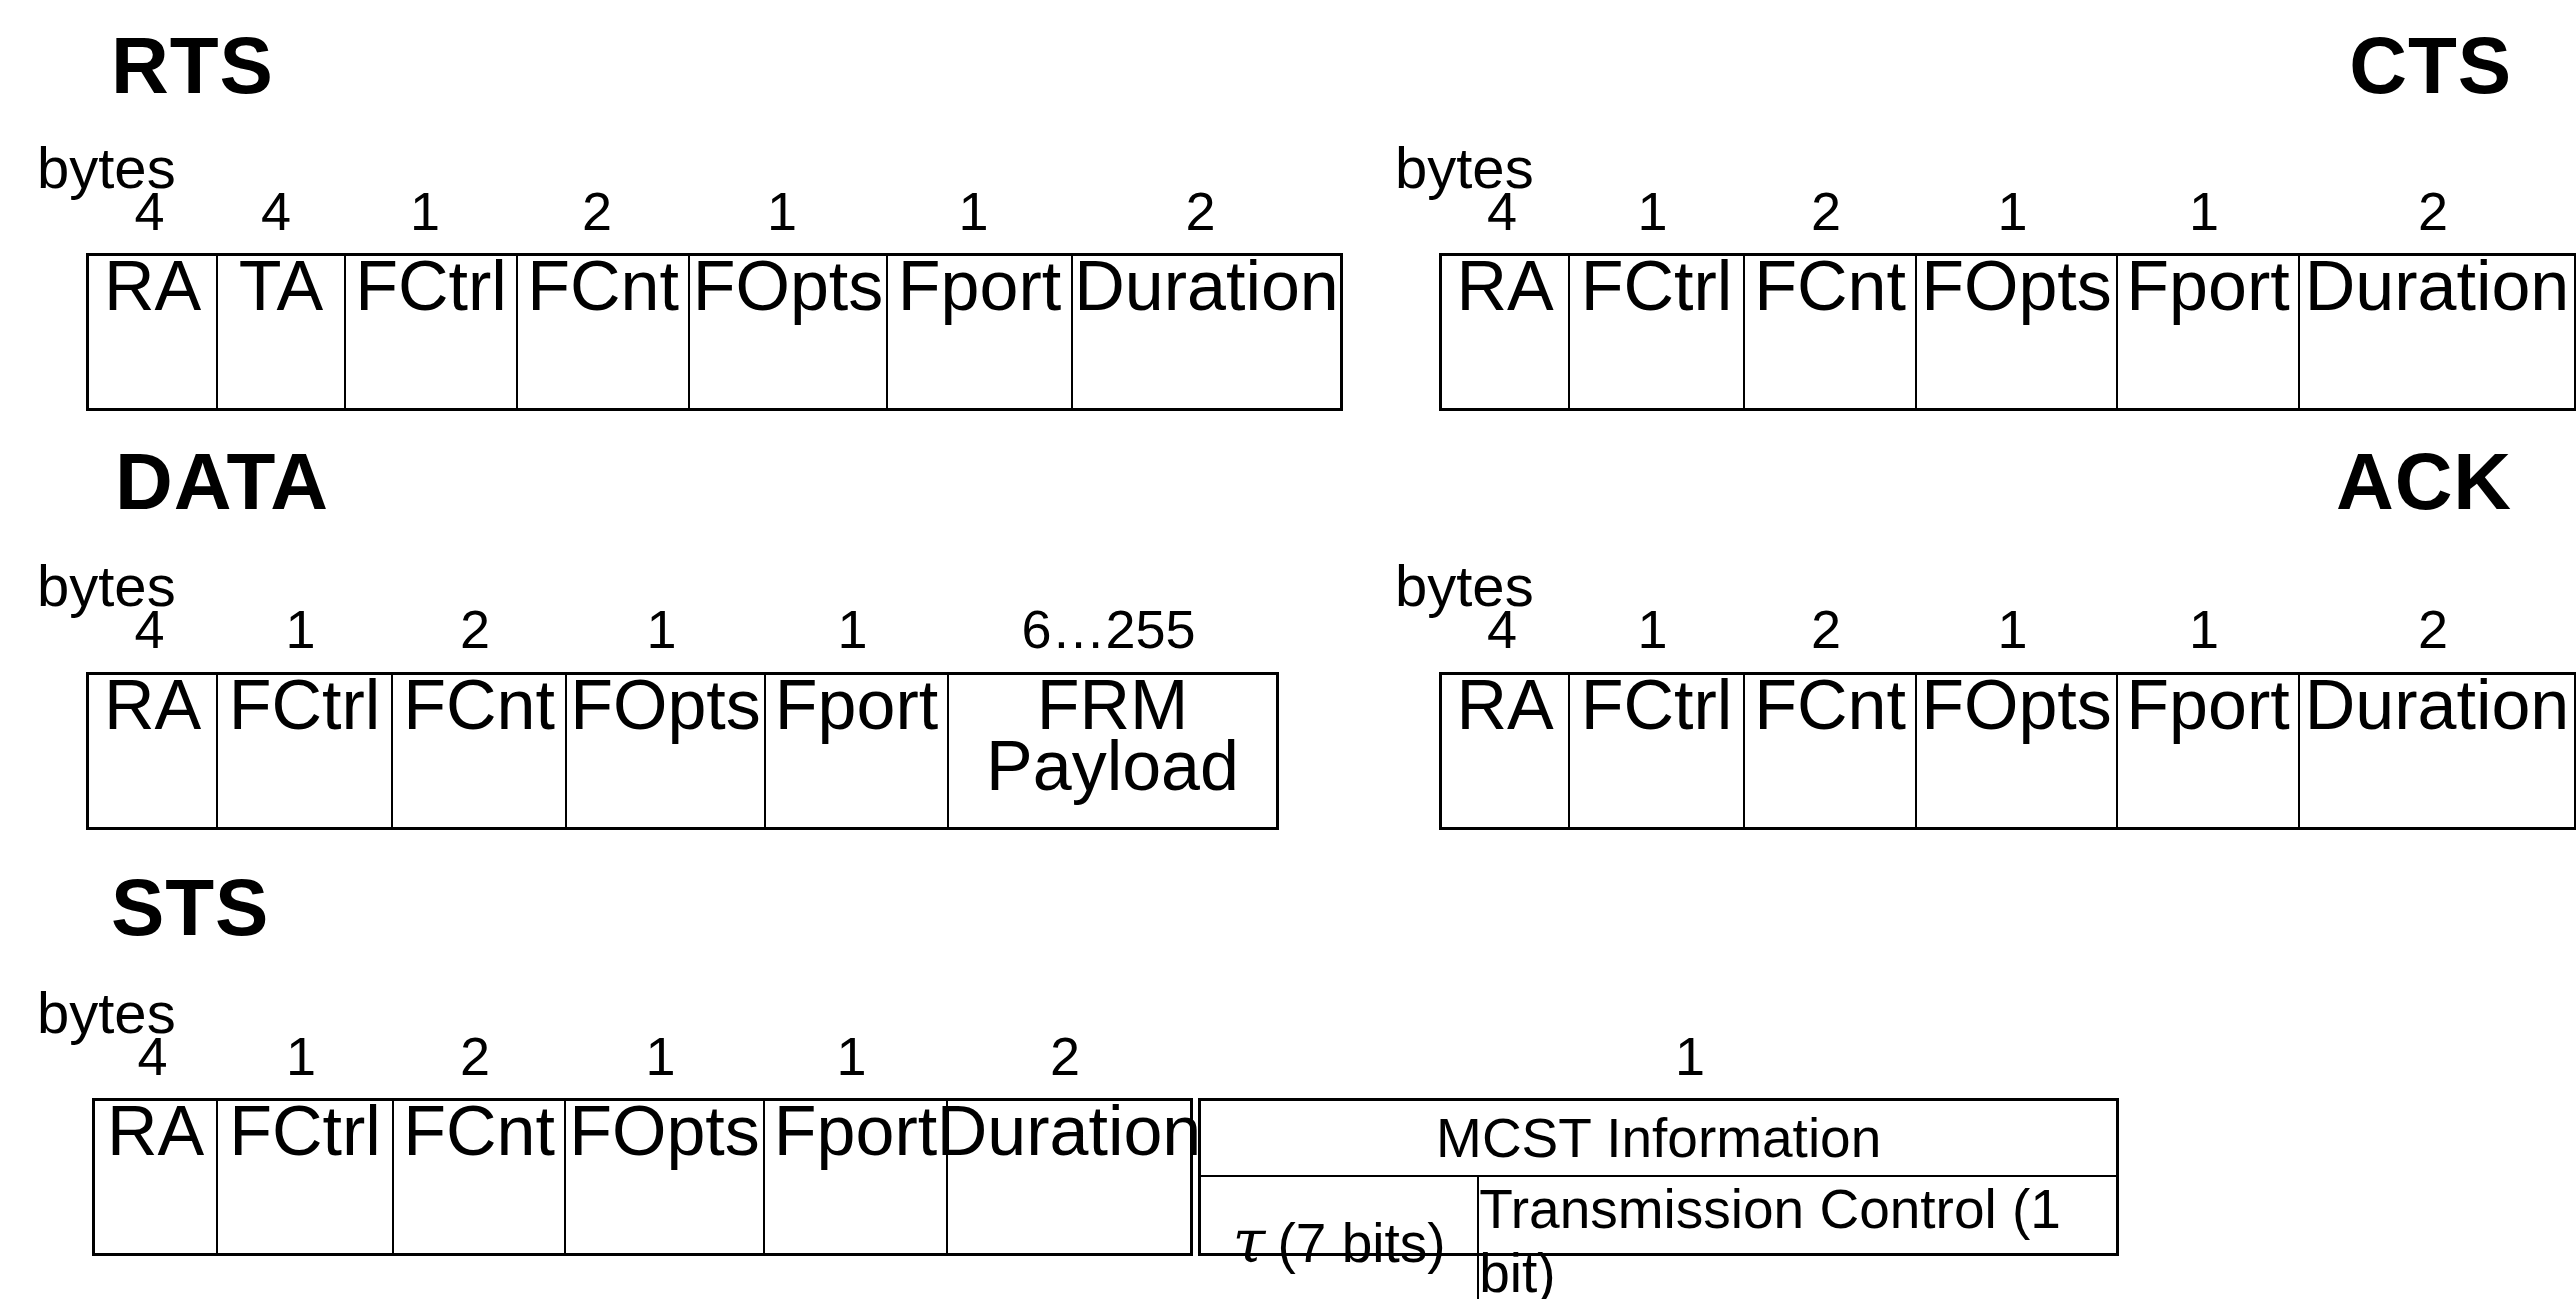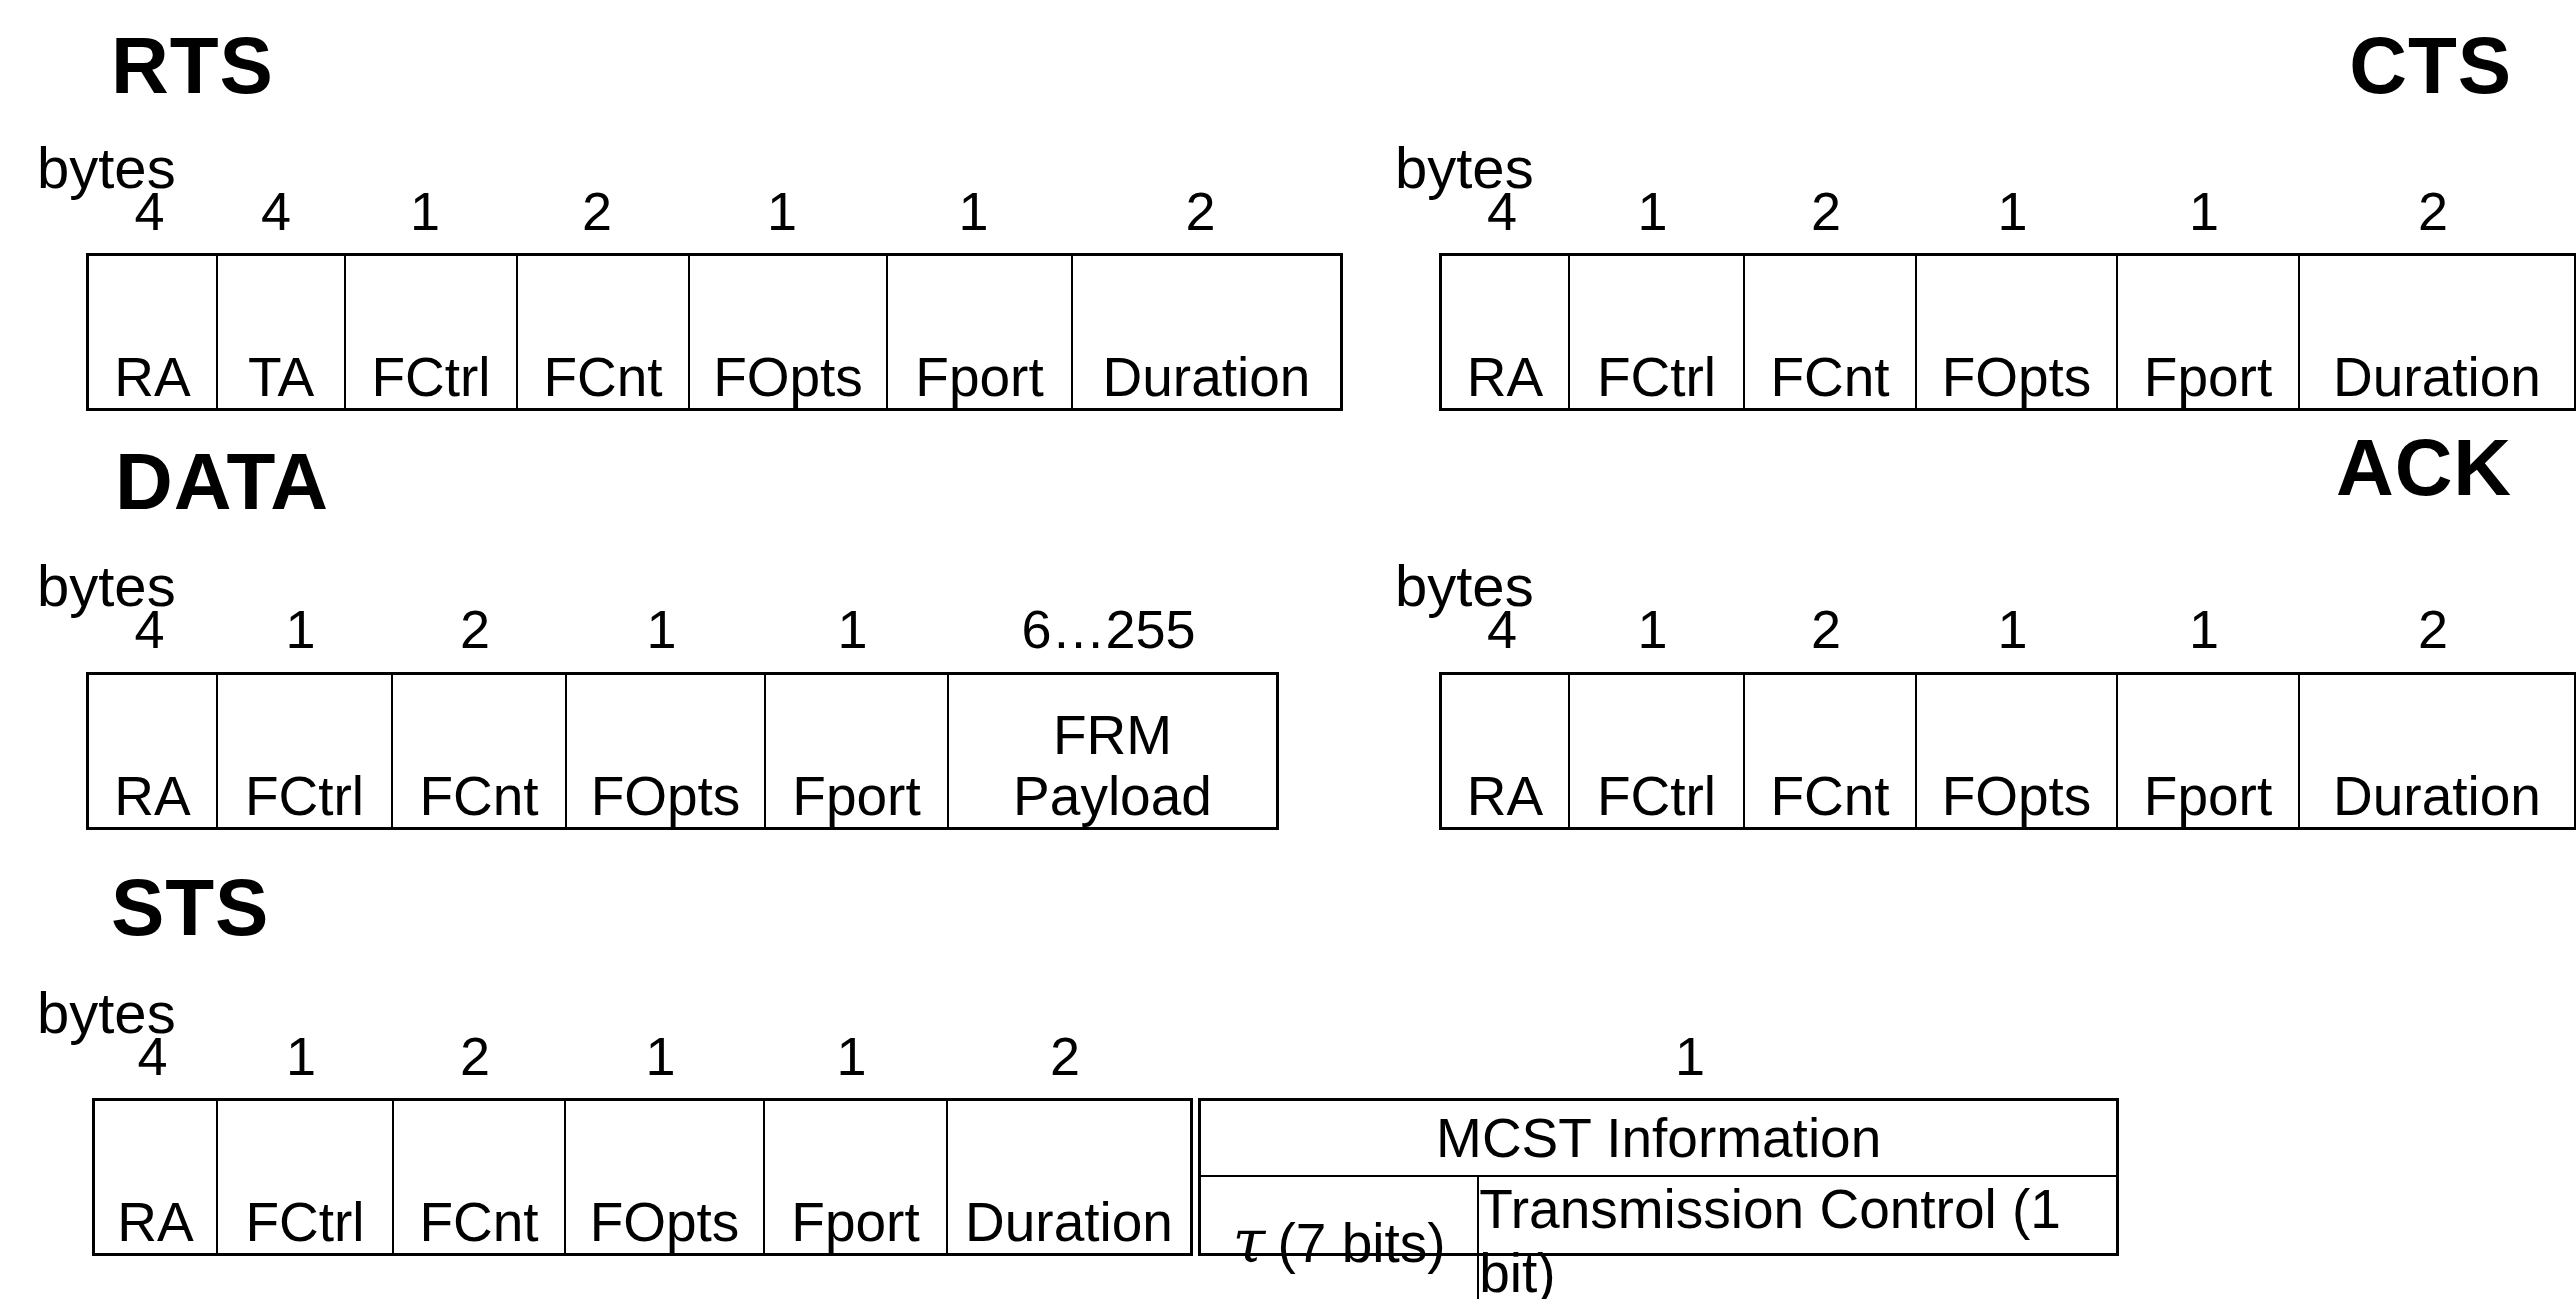--- a/index.html
+++ b/index.html
@@ -44,23 +44,23 @@
   .row-box{
     display:flex;
     border:3.5px solid #000;
     height:158px;
     box-sizing:border-box;
     background:#ffffff;
   }
   .cell{
     box-sizing:border-box;
     display:flex;
-    align-items:flex-end;
+    align-items:flex-start;
     justify-content:center;
-    font-size:55px;
+    font-size:70px;
     line-height:61px;
     text-align:center;
   }
   .cell + .cell{ border-left:2.6px solid #000; }
   .cell .cell-text{ white-space:pre-line; }
   .mcst-box{
     box-sizing:border-box;
     border:3.5px solid #000;
     height:158px;
     margin-left:5.2px;
@@ -189,21 +189,21 @@
         </div>
         <div class="cell" style="width: 183px;">
           <span class="cell-text">Fport</span>
         </div>
         <div class="cell" style="width: 329px;">
           <span class="cell-text">FRM
 Payload</span>
         </div>
       </div>
     </div>
-    <div class="frame-title" style="top: 428px; right: 64px;">ACK</div>
+    <div class="frame-title" style="top: 442px; right: 64px;">ACK</div>
     <div class="bytes-label" style="left: 1395px; top: 557px;">bytes</div>
     <div class="numbers-row" style="left: 1439px; top: 602px;">
       <div class="byte-count" style="width: 126px;">4</div>
       <div class="byte-count" style="width: 175px;">1</div>
       <div class="byte-count" style="width: 172px;">2</div>
       <div class="byte-count" style="width: 201px;">1</div>
       <div class="byte-count" style="width: 182px;">1</div>
       <div class="byte-count" style="width: 276px;">2</div>
     </div>
     <div class="row-wrap" style="left: 1439px; top: 672px;">

